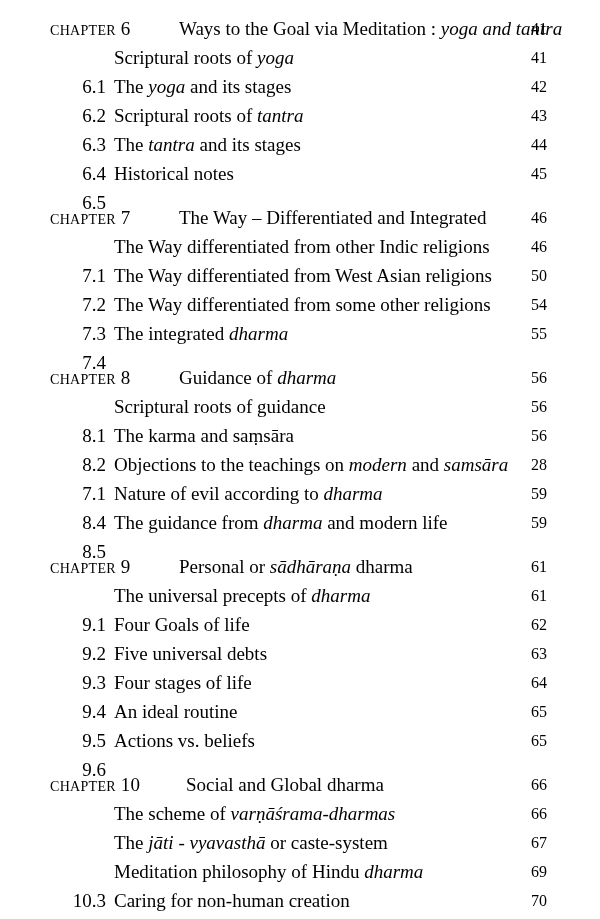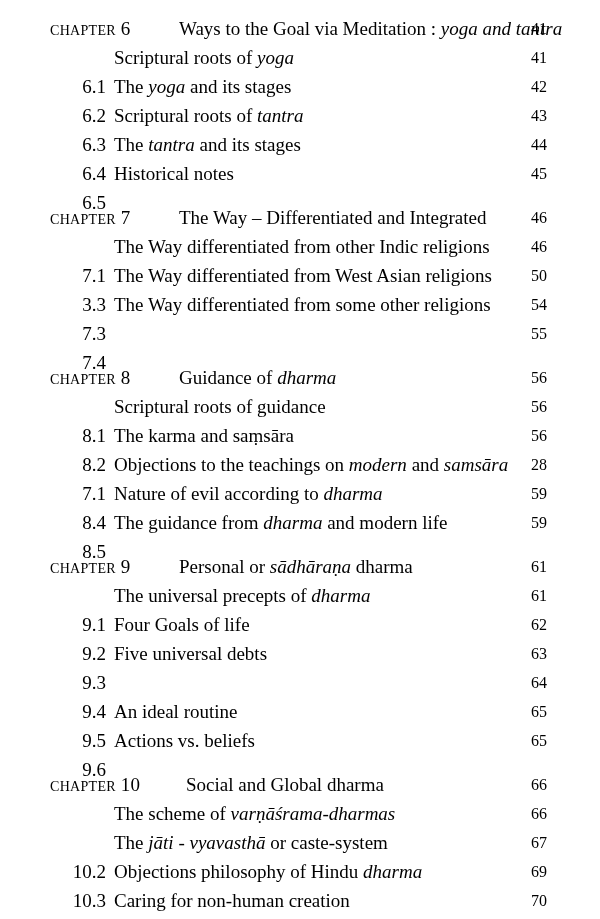--- a/index.html
+++ b/index.html
@@ -121,31 +121,32 @@
         <div class="num-col"><span class="chapter-word">Chapter</span> <span>7</span></div>
         <div class="title-col"><span>The Way – Differentiated and Integrated</span></div>
         <div class="page-col">46</div>
       </div>
       <div class="toc-line section-line">
         <div class="num-col">7.1</div>
         <div class="title-col"><span>The Way differentiated from other Indic religions</span></div>
         <div class="page-col">46</div>
       </div>
       <div class="toc-line section-line">
-        <div class="num-col">3.3</div>
+        <div class="num-col">7.2</div>
         <div class="title-col"><span>The Way differentiated from West Asian religions</span></div>
         <div class="page-col">50</div>
       </div>
       <div class="toc-line section-line">
         <div class="num-col">7.3</div>
         <div class="title-col"><span>The Way differentiated from some other religions</span></div>
         <div class="page-col">54</div>
       </div>
       <div class="toc-line section-line">
         <div class="num-col">7.4</div>
+        <div class="title-col"><span>The integrated </span><span class="it">dharma</span></div>
         <div class="page-col">55</div>
       </div>
     </div>
     <div class="chapter-block">
       <div class="toc-line chapter-line ch-single">
         <div class="num-col"><span class="chapter-word">Chapter</span> <span>8</span></div>
         <div class="title-col"><span>Guidance of </span><span class="it">dharma</span></div>
         <div class="page-col">56</div>
       </div>
       <div class="toc-line section-line">
@@ -190,20 +191,21 @@
         <div class="title-col"><span>Four Goals of life</span></div>
         <div class="page-col">62</div>
       </div>
       <div class="toc-line section-line">
         <div class="num-col">9.3</div>
         <div class="title-col"><span>Five universal debts</span></div>
         <div class="page-col">63</div>
       </div>
       <div class="toc-line section-line">
         <div class="num-col">9.4</div>
+        <div class="title-col"><span>Four stages of life</span></div>
         <div class="page-col">64</div>
       </div>
       <div class="toc-line section-line">
         <div class="num-col">9.5</div>
         <div class="title-col"><span>An ideal routine</span></div>
         <div class="page-col">65</div>
       </div>
       <div class="toc-line section-line">
         <div class="num-col">9.6</div>
         <div class="title-col"><span>Actions vs. beliefs</span></div>
@@ -214,27 +216,26 @@
       <div class="toc-line chapter-line ch-double">
         <div class="num-col"><span class="chapter-word">Chapter</span> <span>10</span></div>
         <div class="title-col"><span>Social and Global dharma</span></div>
         <div class="page-col">66</div>
       </div>
       <div class="toc-line section-line">
         <div class="title-col"><span>The scheme of </span><span class="it">varṇāśrama-dharmas</span></div>
         <div class="page-col">66</div>
       </div>
       <div class="toc-line section-line">
-        <div class="num-col">10.2</div>
         <div class="title-col"><span>The </span><span class="it">jāti - vyavasthā</span><span> or caste-system</span></div>
         <div class="page-col">67</div>
       </div>
       <div class="toc-line section-line">
         <div class="num-col">10.3</div>
-        <div class="title-col"><span>Objections philosophy of Hindu </span><span class="it">dharma</span></div>
+        <div class="title-col"><span>Meditation philosophy of Hindu </span><span class="it">dharma</span></div>
         <div class="page-col">69</div>
       </div>
       <div class="toc-line section-line">
         <div class="num-col">10.4</div>
         <div class="title-col"><span>Caring for non-human creation</span></div>
         <div class="page-col">70</div>
       </div>
       <div class="toc-line section-line">
         <div class="num-col">10.5</div>
         <div class="title-col"></div>

